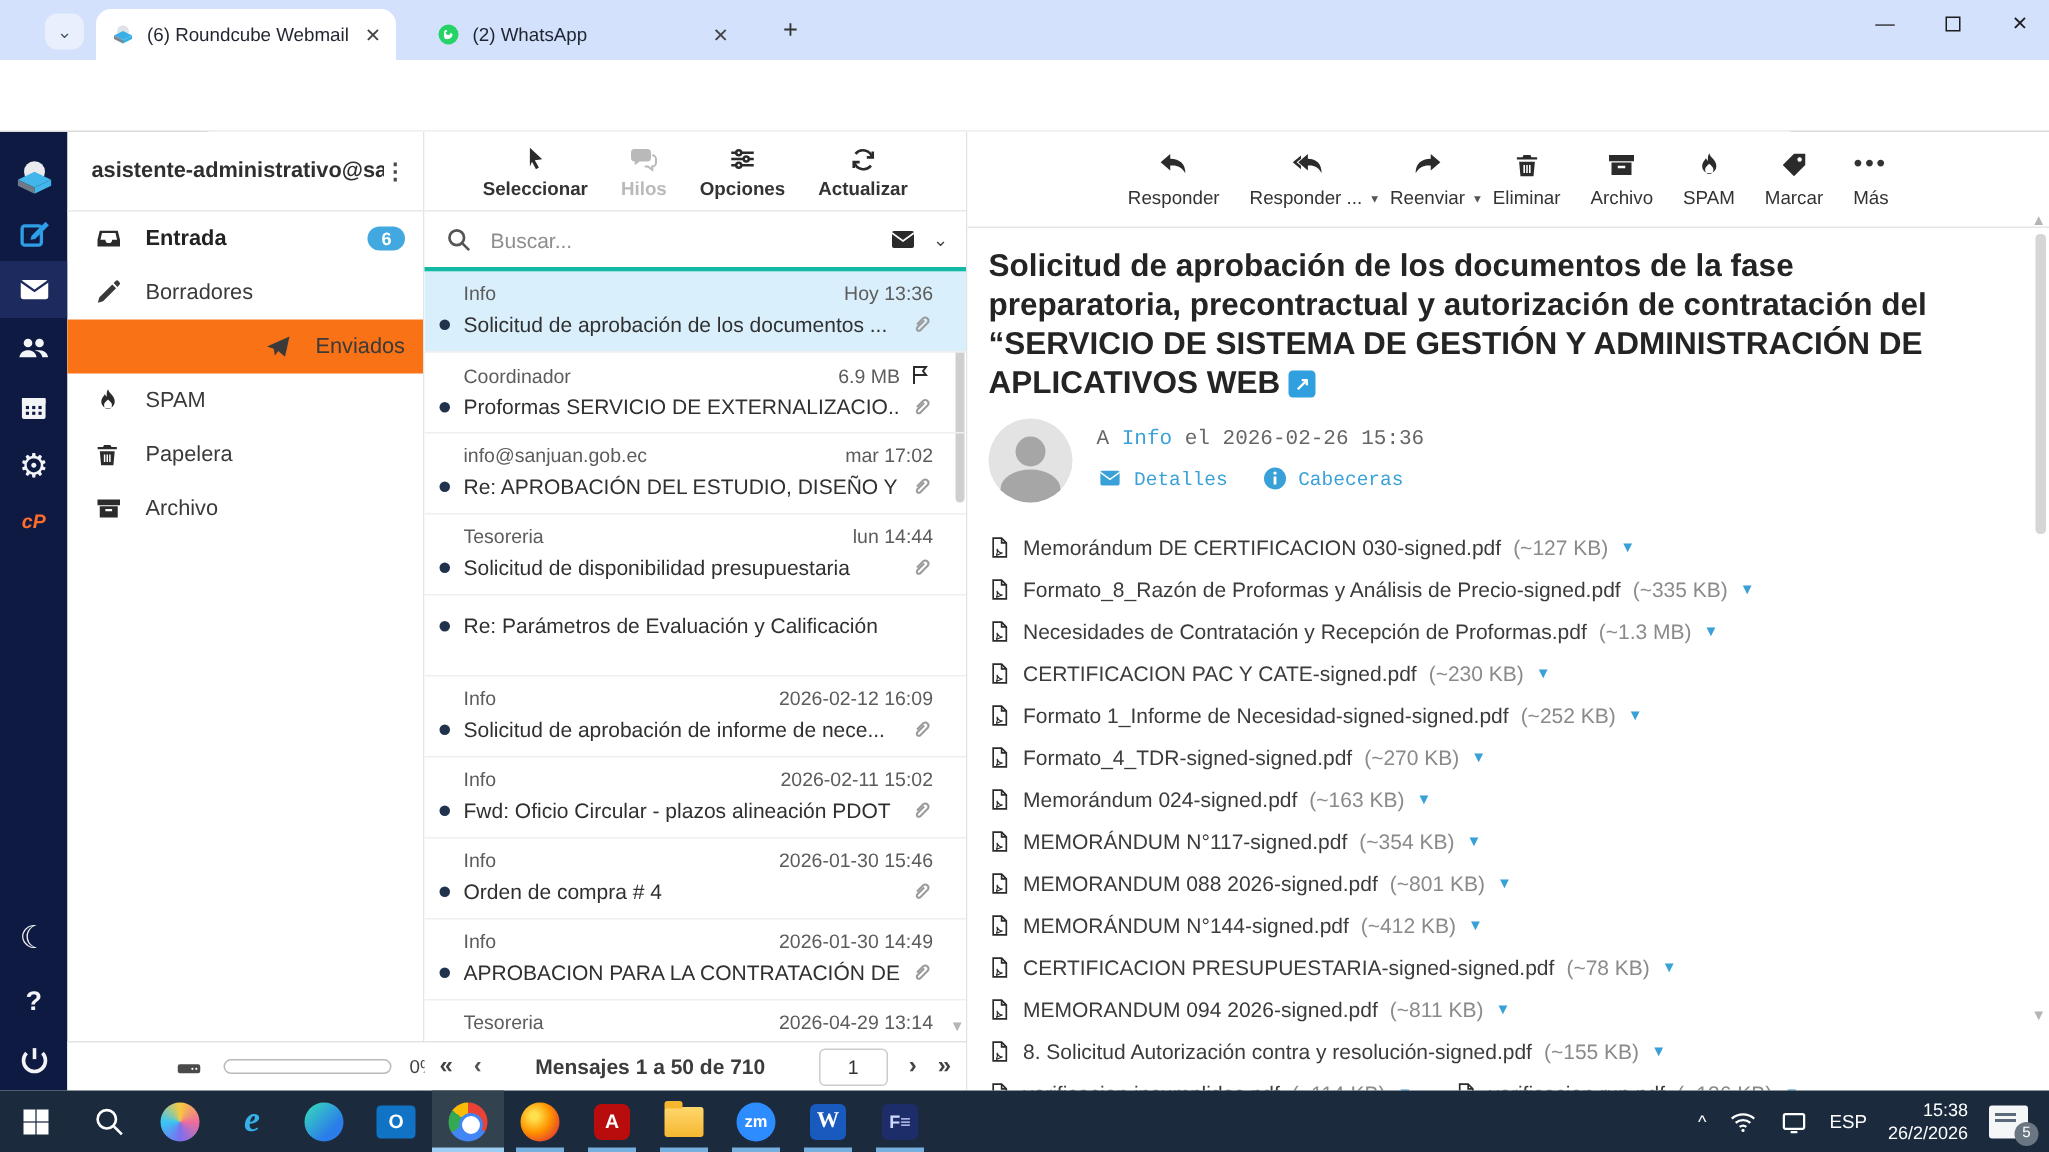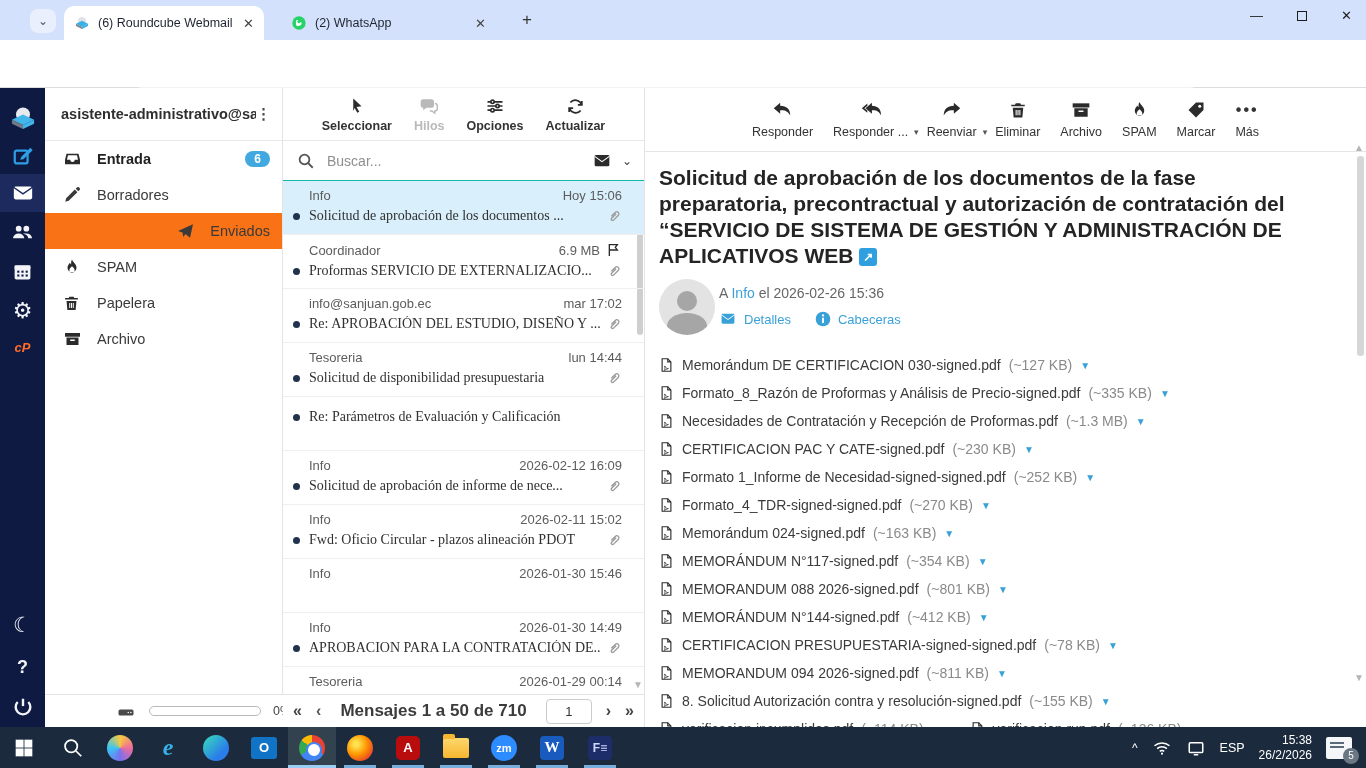--- a/index.html
+++ b/index.html
@@ -46,61 +46,61 @@
   .folder.bold .flabel{font-weight:bold;color:#222;}
   .badge{margin-left:auto;background:#41a8e0;color:#fff;font-size:12px;font-weight:bold;
     border-radius:9px;padding:1px 9px;}
 
   .listpane{position:absolute;left:283px;top:0;width:362px;height:639px;background:#fff;border-right:1px solid #e3e3e3;}
   .ltoolbar{height:53px;border-bottom:1px solid #e8e8e8;display:flex;align-items:flex-start;justify-content:center;gap:22px;padding-top:7px;font-weight:bold;}
   .tbtn{display:flex;flex-direction:column;align-items:center;gap:2px;font-size:12.5px;color:#333;}
   .tbtn .tic{height:22px;display:flex;align-items:center;color:#3c3c3c;}
   .tbtn.disabled{color:#b9b9b9;}
   .tbtn.disabled .tic{color:#b9b9b9;}
-  .searchbar{height:40px;border-bottom:1px solid #14b8a6;display:flex;align-items:center;padding:0 12px 0 14px;gap:10px;}
+  .searchbar{height:40px;border-bottom:3px solid #14b8a6;display:flex;align-items:center;padding:0 12px 0 14px;gap:10px;}
   .searchbar input{border:0;outline:0;flex:1;font-size:14px;font-family:"Liberation Sans",sans-serif;color:#333;background:transparent;}
   .searchbar input::placeholder{color:#8e8e8e;}
   .msglist{height:513px;overflow:hidden;position:relative;}
   .msg{height:54px;border-bottom:1px solid #efefef;padding:7px 22px 0 26px;position:relative;}
   .msg.selected{background:#d9effb;}
   .msg .l1{display:flex;font-size:13px;color:#5c5c5c;align-items:center;}
   .msg .l1 .sender{flex:1;white-space:nowrap;overflow:hidden;}
   .msg .l1 .meta{margin-left:8px;}
   .msg .l1 .flagic{margin-left:6px;color:#333;}
   .msg .l2{display:flex;align-items:center;margin-top:5px;font-size:14px;color:#303030;}
   .dot{width:7px;height:7px;border-radius:50%;background:#20324c;margin:0 9px 0 -16px;flex:0 0 auto;}
-  .msg .subj{flex:1;white-space:nowrap;overflow:hidden;font-family:Liberation Serif, serif;}
+  .msg .subj{flex:1;white-space:nowrap;overflow:hidden;}
   .clip{color:#9a9a9a;margin-left:6px;flex:0 0 auto;}
   .listscroll{position:absolute;right:1px;top:4px;width:6px;height:150px;background:#cfcfcf;border-radius:3px;}
   .scroll-dn{position:absolute;right:1px;bottom:4px;color:#b5b5b5;font-size:10px;}
   .pagebar{height:33px;border-top:1px solid #e3e3e3;display:flex;align-items:center;padding:0 10px;gap:14px;}
   .pg-ic{color:#444;font-size:16px;font-weight:bold;}
   .pg-ic.lt{color:#555;}
-  .pg-label{flex:1;text-align:center;font-size:17px;font-weight:bold;color:#3c3c3c;}
+  .pg-label{flex:1;text-align:center;font-size:14px;font-weight:bold;color:#3c3c3c;}
   .pg-input{width:46px;height:25px;border:1px solid #ccc;border-radius:4px;text-align:center;font-size:13px;color:#333;
     font-family:"Liberation Sans",sans-serif;}
 
   .quotabar{position:absolute;left:0;bottom:0;width:283px;height:33px;border-top:1px solid #e3e3e3;background:#fff;
     display:flex;align-items:center;gap:12px;padding:0 16px 0 70px;}
   .drive-ic{color:#4a4a4a;}
   .quota-track{width:112px;height:10px;border:1px solid #b9b9b9;border-radius:5px;background:#fff;}
   .quota-label{font-size:12.5px;color:#444;}
 
   
   .reader{position:absolute;left:645px;top:0;width:721px;height:639px;background:#fff;}
   .rtoolbar{height:64px;border-bottom:1px solid #e6e6e6;display:flex;align-items:flex-start;justify-content:center;
     gap:20px;padding-top:10px;}
   .rbtn{display:flex;flex-direction:column;align-items:center;gap:3px;font-size:12.5px;color:#333;}
   .rbtn .tic{height:24px;display:flex;align-items:center;color:#343434;}
   .caret-sm{font-size:9px;color:#555;align-self:flex-end;margin:0 -12px 14px -14px;}
   .rbody{position:absolute;top:65px;left:0;width:710px;height:574px;overflow:hidden;}
   .subject{margin:12px 14px 4px 14px;font-size:21px;font-weight:bold;color:#242424;line-height:26px;max-width:660px;}
   .extlink{display:inline-block;width:18px;height:18px;background:#2f9fe0;border-radius:3px;color:#fff;
     font-size:12px;text-align:center;line-height:18px;vertical-align:2px;font-weight:bold;}
-  .hdr{display:flex;margin:10px 14px 0 14px;gap:4px;}
+  .hdr{display:flex;margin:10px 14px 0 14px;gap:16px;font-family:Liberation Mono, monospace;}
   .avatar{width:56px;height:56px;border-radius:50%;background:#e3e3e3;overflow:hidden;position:relative;flex:0 0 auto;}
   .avatar .head{position:absolute;left:18px;top:12px;width:20px;height:20px;border-radius:50%;background:#a6a6a6;}
   .avatar .shoulders{position:absolute;left:8px;top:34px;width:40px;height:26px;border-radius:50% 50% 0 0;background:#a6a6a6;}
   .to-line{font-size:14px;color:#666;margin-top:6px;}
   .link{color:#3aa1d8;}
   .hdr-links{display:flex;gap:24px;margin-top:10px;font-size:13px;align-items:center;}
   .hdr-links .hlink{display:flex;align-items:center;gap:7px;color:#3aa1d8;}
   .attachments{margin:16px 14px 0 14px;display:flex;flex-wrap:wrap;row-gap:0;}
   .att{display:flex;align-items:center;gap:8px;height:28px;font-size:14px;color:#3b3b3b;width:100%;}
   .att.inline{width:auto;padding-right:28px;}
@@ -408,21 +408,21 @@
         </span>
         <span style="color:#444;font-size:12px;">⌄</span>
       </div>
       <div class="msglist">
 
         <div class="listscroll"></div>
         <div class="scroll-dn">▼</div>
       <div class="msg selected">
             <div class="l1">
               <span class="sender">Info</span>
-              <span class="meta">Hoy 15:06</span>
+              <span class="meta">Hoy 13:36</span>
 
             </div>
             <div class="l2">
               <span class="dot"></span>
               <span class="subj">Solicitud de aprobación de los documentos ...</span>
               <span class="clip">
                 <svg viewBox="0 0 24 24" width="16" height="16" fill="none" stroke="#9a9a9a" stroke-width="2">
                   <path d="M8 12.5l6.2-6.2a3.2 3.2 0 0 1 4.5 4.5l-7.4 7.4a2 2 0 0 1-2.9-2.9l6.8-6.8"></path>
                 </svg>
               </span>
@@ -519,41 +519,50 @@
                 </svg>
               </span>
             </div>
           </div>
           <div class="msg">
             <div class="l1">
               <span class="sender">Info</span>
               <span class="meta">2026-01-30 15:46</span>
 
             </div>
+            <div class="l2">
+              <span class="dot"></span>
+              <span class="subj">Orden de compra # 4</span>
+              <span class="clip">
+                <svg viewBox="0 0 24 24" width="16" height="16" fill="none" stroke="#9a9a9a" stroke-width="2">
+                  <path d="M8 12.5l6.2-6.2a3.2 3.2 0 0 1 4.5 4.5l-7.4 7.4a2 2 0 0 1-2.9-2.9l6.8-6.8"></path>
+                </svg>
+              </span>
+            </div>
           </div>
           <div class="msg">
             <div class="l1">
               <span class="sender">Info</span>
               <span class="meta">2026-01-30 14:49</span>
 
             </div>
             <div class="l2">
               <span class="dot"></span>
               <span class="subj">APROBACION PARA LA CONTRATACIÓN DE...</span>
               <span class="clip">
                 <svg viewBox="0 0 24 24" width="16" height="16" fill="none" stroke="#9a9a9a" stroke-width="2">
                   <path d="M8 12.5l6.2-6.2a3.2 3.2 0 0 1 4.5 4.5l-7.4 7.4a2 2 0 0 1-2.9-2.9l6.8-6.8"></path>
                 </svg>
               </span>
             </div>
           </div>
           <div class="msg">
             <div class="l1">
               <span class="sender">Tesoreria</span>
-              <span class="meta">2026-01-29 00:14</span>
+              <span class="meta">2026-04-29 13:14</span>
 
             </div>
             <div class="l2">
 
               <span class="subj"></span>
 
             </div>
           </div>
         </div>
       <div class="pagebar">

